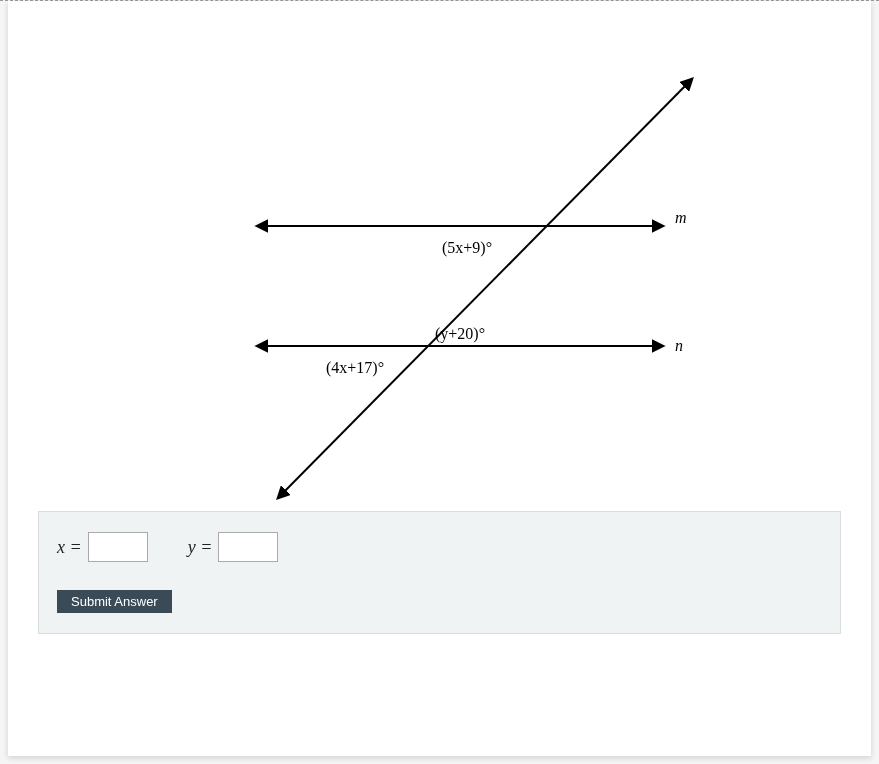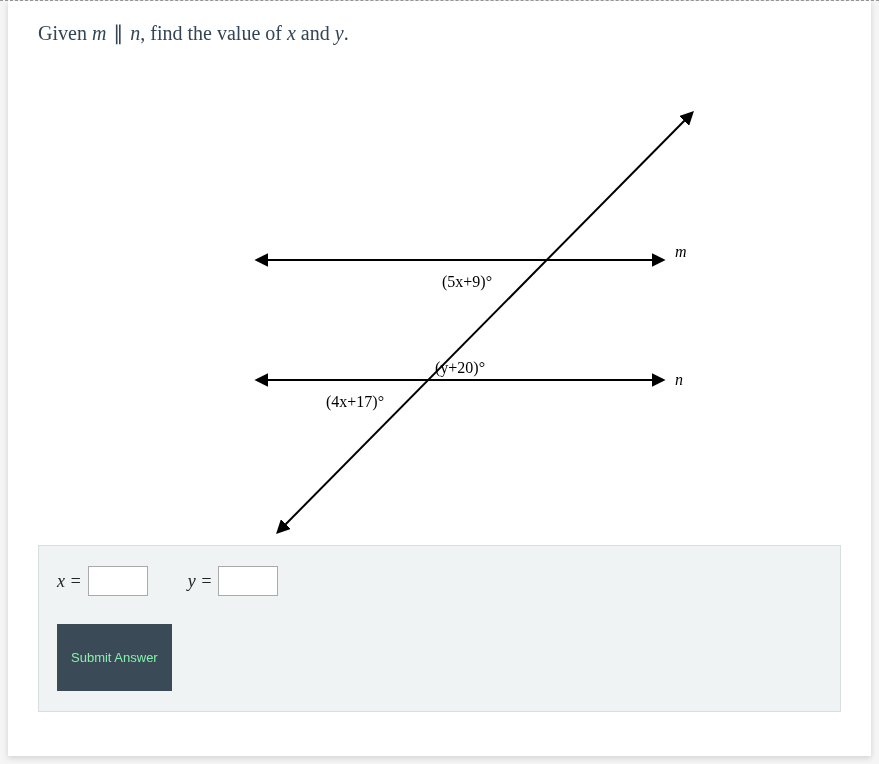--- a/index.html
+++ b/index.html
@@ -75,40 +75,35 @@
     .answer-input {
       width: 60px;
       height: 30px;
       border: 1px solid #aaa;
       font-size: 15px;
       padding: 2px 4px;
       font-family: inherit;
     }
     .submit-btn {
       background: #3a4a56;
-      color: #86efac;
+      color: #ffffff;
       border: none;
-      padding: 26px 14px;
+      padding: 4px 14px;
       font-size: 13px;
       font-family: Arial, sans-serif;
       cursor: pointer;
     }
   </style>
 </head>
 <body>
 
 <div class="dashed-top"></div>
 
 <div class="page-container">
 
-  <p class="problem-text">
-    <span>Given </span><em>m</em>
-    <span class="parallel-sym">∥</span>
-    <em>n</em><span>, find the value of </span><em>x</em><span> and </span><em>y</em><span>.</span>
-  </p>
 
   <div class="diagram-area">
     <svg class="diagram-svg" width="560" height="480" viewBox="0 0 560 480">
       <defs>
         <marker id="arrow" viewBox="0 0 10 10" refX="6" refY="5" markerWidth="7" markerHeight="7" orient="auto-start-reverse">
           <path d="M 0 0 L 10 5 L 0 10 z" fill="#000"></path>
         </marker>
       </defs>
 
       <line x1="100" y1="205" x2="500" y2="205" stroke="#000" stroke-width="2" marker-start="url(#arrow)" marker-end="url(#arrow)"></line>

